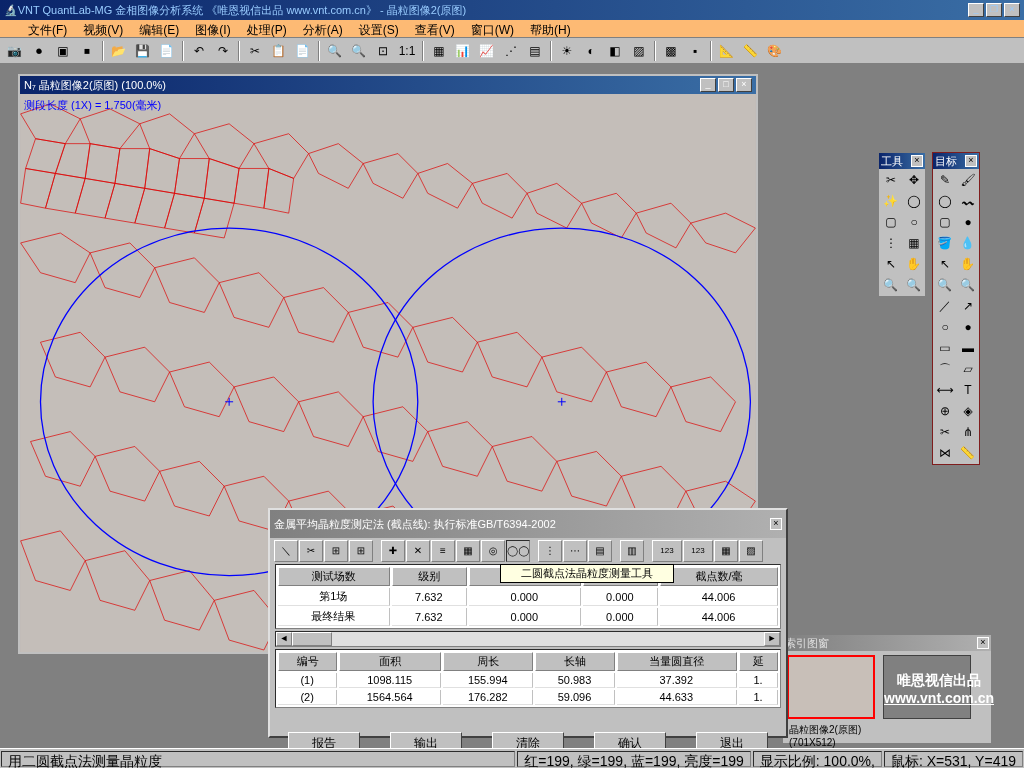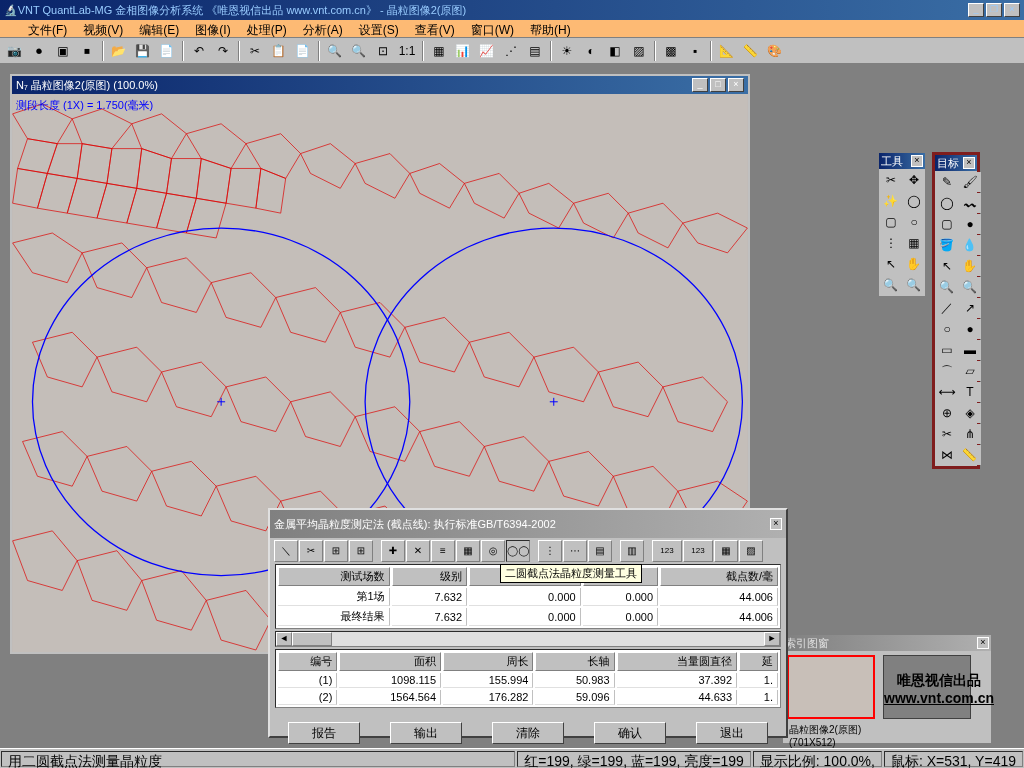--- a/index.html
+++ b/index.html
@@ -6,50 +6,50 @@
 body { width: 1024px; height: 768px; background: #808080; overflow: hidden; position: relative; }
 .titlebar { height: 20px; background: linear-gradient(to right, #0a246a, #3a6ea5); color: #9cf; font-size: 11px; display: flex; align-items: center; padding: 0 4px; }
 .winbtns { margin-left: auto; display: flex; gap: 2px; }
 .winbtn { width: 16px; height: 14px; background: #c0c0c0; border: 1px solid #fff; border-right-color: #404040; border-bottom-color: #404040; font-size: 9px; text-align: center; line-height: 11px; cursor: pointer; font-family: Arial; }
 .menubar { height: 18px; background: #fdba74; display: flex; font-size: 12px; padding: 1px 20px; border-bottom: 1px solid #808080; }
 .menuitem { padding: 1px 8px; cursor: pointer; }
 .toolbar { height: 26px; background: #c0c0c0; display: flex; align-items: center; padding: 2px 4px; gap: 2px; border-bottom: 1px solid #808080; }
 .tbtn { width: 22px; height: 22px; background: #c0c0c0; border: 1px solid #c0c0c0; display: flex; align-items: center; justify-content: center; font-size: 12px; cursor: pointer; }
 .tsep { width: 2px; height: 20px; border-left: 1px solid #808080; border-right: 1px solid #fff; margin: 0 2px; }
 .workspace { position: absolute; top: 64px; left: 0; right: 0; bottom: 20px; background: #808080; }
-.imgwindow { position: absolute; left: 10px; top: 10px; width: 740px; height: 580px; background: #c0c0c0; border: 2px solid #c0c0c0; }
+.imgwindow { position: absolute; left: 18px; top: 10px; width: 740px; height: 580px; background: #c0c0c0; border: 2px solid #c0c0c0; }
 .imgtitle { height: 18px; background: linear-gradient(to right, #0a246a, #3a6ea5); color: white; font-size: 11px; display: flex; align-items: center; padding: 0 4px; }
 .imgcanvas { width: 100%; height: calc(100% - 18px); background: #eab308; position: relative; overflow: hidden; }
 .grainimg { width: 100%; height: 100%; background: #c2bcb8; }
 .topoverlay { position: absolute; top: 4px; left: 4px; color: #00f; font-size: 11px; z-index: 2; }
 .toolpanel { position: absolute; right: 98px; top: 60px; width: 48px; background: #c0c0c0; border: 1px solid #808080; margin-top: 28px; }
 .toolpanel .ttl { height: 16px; background: linear-gradient(to right, #0a246a, #3a6ea5); color: white; font-size: 11px; display: flex; align-items: center; justify-content: space-between; padding: 0 2px; }
 .ttlx { width: 12px; height: 12px; background: #c0c0c0; border: 1px solid #fff; font-size: 9px; text-align: center; line-height: 9px; color: black; }
 .toolgrid { display: grid; grid-template-columns: repeat(2, 22px); gap: 1px; padding: 1px; }
 .toolgrid .tbtn { width: 22px; height: 20px; }
-.targetpanel { position: absolute; right: 44px; top: 60px; width: 48px; background: #c0c0c0; border: 3px solid #7f1d1d; }
+.targetpanel { position: absolute; right: 44px; top: 60px; width: 48px; background: #c0c0c0; border: 1px solid #7f1d1d; }
 .dialog { position: absolute; left: 268px; top: 508px; width: 520px; height: 230px; background: #c0c0c0; border: 2px solid #c0c0c0; border-top-color: #e0e0e0; border-left-color: #e0e0e0; border-right-color: #404040; border-bottom-color: #404040; }
 .dlgtitle { height: 28px; background: linear-gradient(to right, #808080, #b0b0b0); color: white; font-size: 11px; padding: 0 4px; display: flex; align-items: center; }
 .dlgtoolbar { height: 26px; display: flex; align-items: center; padding: 2px 4px; gap: 1px; }
 .dbtn { width: 24px; height: 22px; background: #c0c0c0; border: 1px solid #fff; border-right-color: #808080; border-bottom-color: #808080; font-size: 10px; text-align: center; line-height: 20px; cursor: pointer; }
 .table { width: calc(100% - 10px); margin: 0 5px; font-size: 11px; background: white; border: 1px inset #808080; }
-.table th, .table td { border-right: 1px solid #c0c0c0; border-bottom: 1px solid #e0e0e0; padding: 1px 4px; text-align: right; font-weight: normal; }
+.table th, .table td { border-right: 1px solid #c0c0c0; border-bottom: 1px solid #e0e0e0; padding: 1px 4px; text-align: center; font-weight: normal; }
 .table th { background: #c0c0c0; border: 1px solid #fff; border-right-color: #808080; border-bottom-color: #808080; }
 .scrollbar { width: calc(100% - 10px); height: 16px; margin: 2px 5px; background: #e0e0e0; border: 1px inset #808080; display: flex; }
 .scrollbar .arrow { width: 16px; height: 14px; background: #c0c0c0; border: 1px solid #fff; border-right-color: #808080; border-bottom-color: #808080; font-size: 9px; text-align: center; }
 .scrollbar .thumb { width: 40px; height: 14px; background: #c0c0c0; border: 1px solid #fff; border-right-color: #808080; border-bottom-color: #808080; }
-.dlgbtns { display: flex; justify-content: center; gap: 30px; margin-top: 14px; }
+.dlgbtns { display: flex; justify-content: center; gap: 30px; margin-top: 24px; }
 .dlgbtn { width: 72px; height: 22px; background: #c0c0c0; border: 1px solid #fff; border-right-color: #404040; border-bottom-color: #404040; font-size: 12px; cursor: pointer; }
-.tooltip { position: absolute; left: 500px; top: 564px; background: #ffffe1; border: 1px solid black; font-size: 11px; padding: 1px 4px; z-index: 100; }
+.tooltip { position: absolute; left: 500px; top: 564px; background: #ffffe1; border: 1px solid black; font-size: 11px; padding: 1px 20px; z-index: 100; }
 .indexpanel { position: absolute; right: 32px; top: 570px; width: 210px; height: 110px; background: #c0c0c0; border: 1px solid #808080; }
 .indexpanel .ttl { height: 16px; background: linear-gradient(to right, #808080, #b0b0b0); color: #e0e0e0; font-size: 11px; display: flex; justify-content: space-between; padding: 0 2px; align-items: center; }
 .thumb1 { width: 88px; height: 64px; background: #c8bfb8; border: 2px solid red; display: inline-block; margin: 4px; }
 .thumb2 { width: 88px; height: 64px; background: #808080; border: 1px solid #404040; display: inline-block; margin: 4px; }
 .indexlbl { font-size: 10px; padding: 0 6px; }
-.watermark { position: absolute; right: 30px; bottom: 42px; color: #000000; font-weight: bold; font-size: 14px; text-align: center; }
+.watermark { position: absolute; right: 30px; bottom: 42px; color: #ffffff; font-weight: bold; font-size: 14px; text-align: center; }
 .statusbar { position: absolute; bottom: 0; left: 0; right: 0; height: 20px; background: #c0c0c0; border-top: 1px solid #fff; display: flex; font-size: 14px; align-items: center; }
 .statuscell { border: 1px inset #808080; padding: 1px 6px; margin: 0 1px; height: 16px; }
 </style>
 </head>
 <body>
 
 <div class="titlebar">
   <span>🔬 </span>
   <span>VNT QuantLab-MG 金相图像分析系统 《唯恩视信出品 www.vnt.com.cn》 - 晶粒图像2(原图)</span>
   <div class="winbtns">

